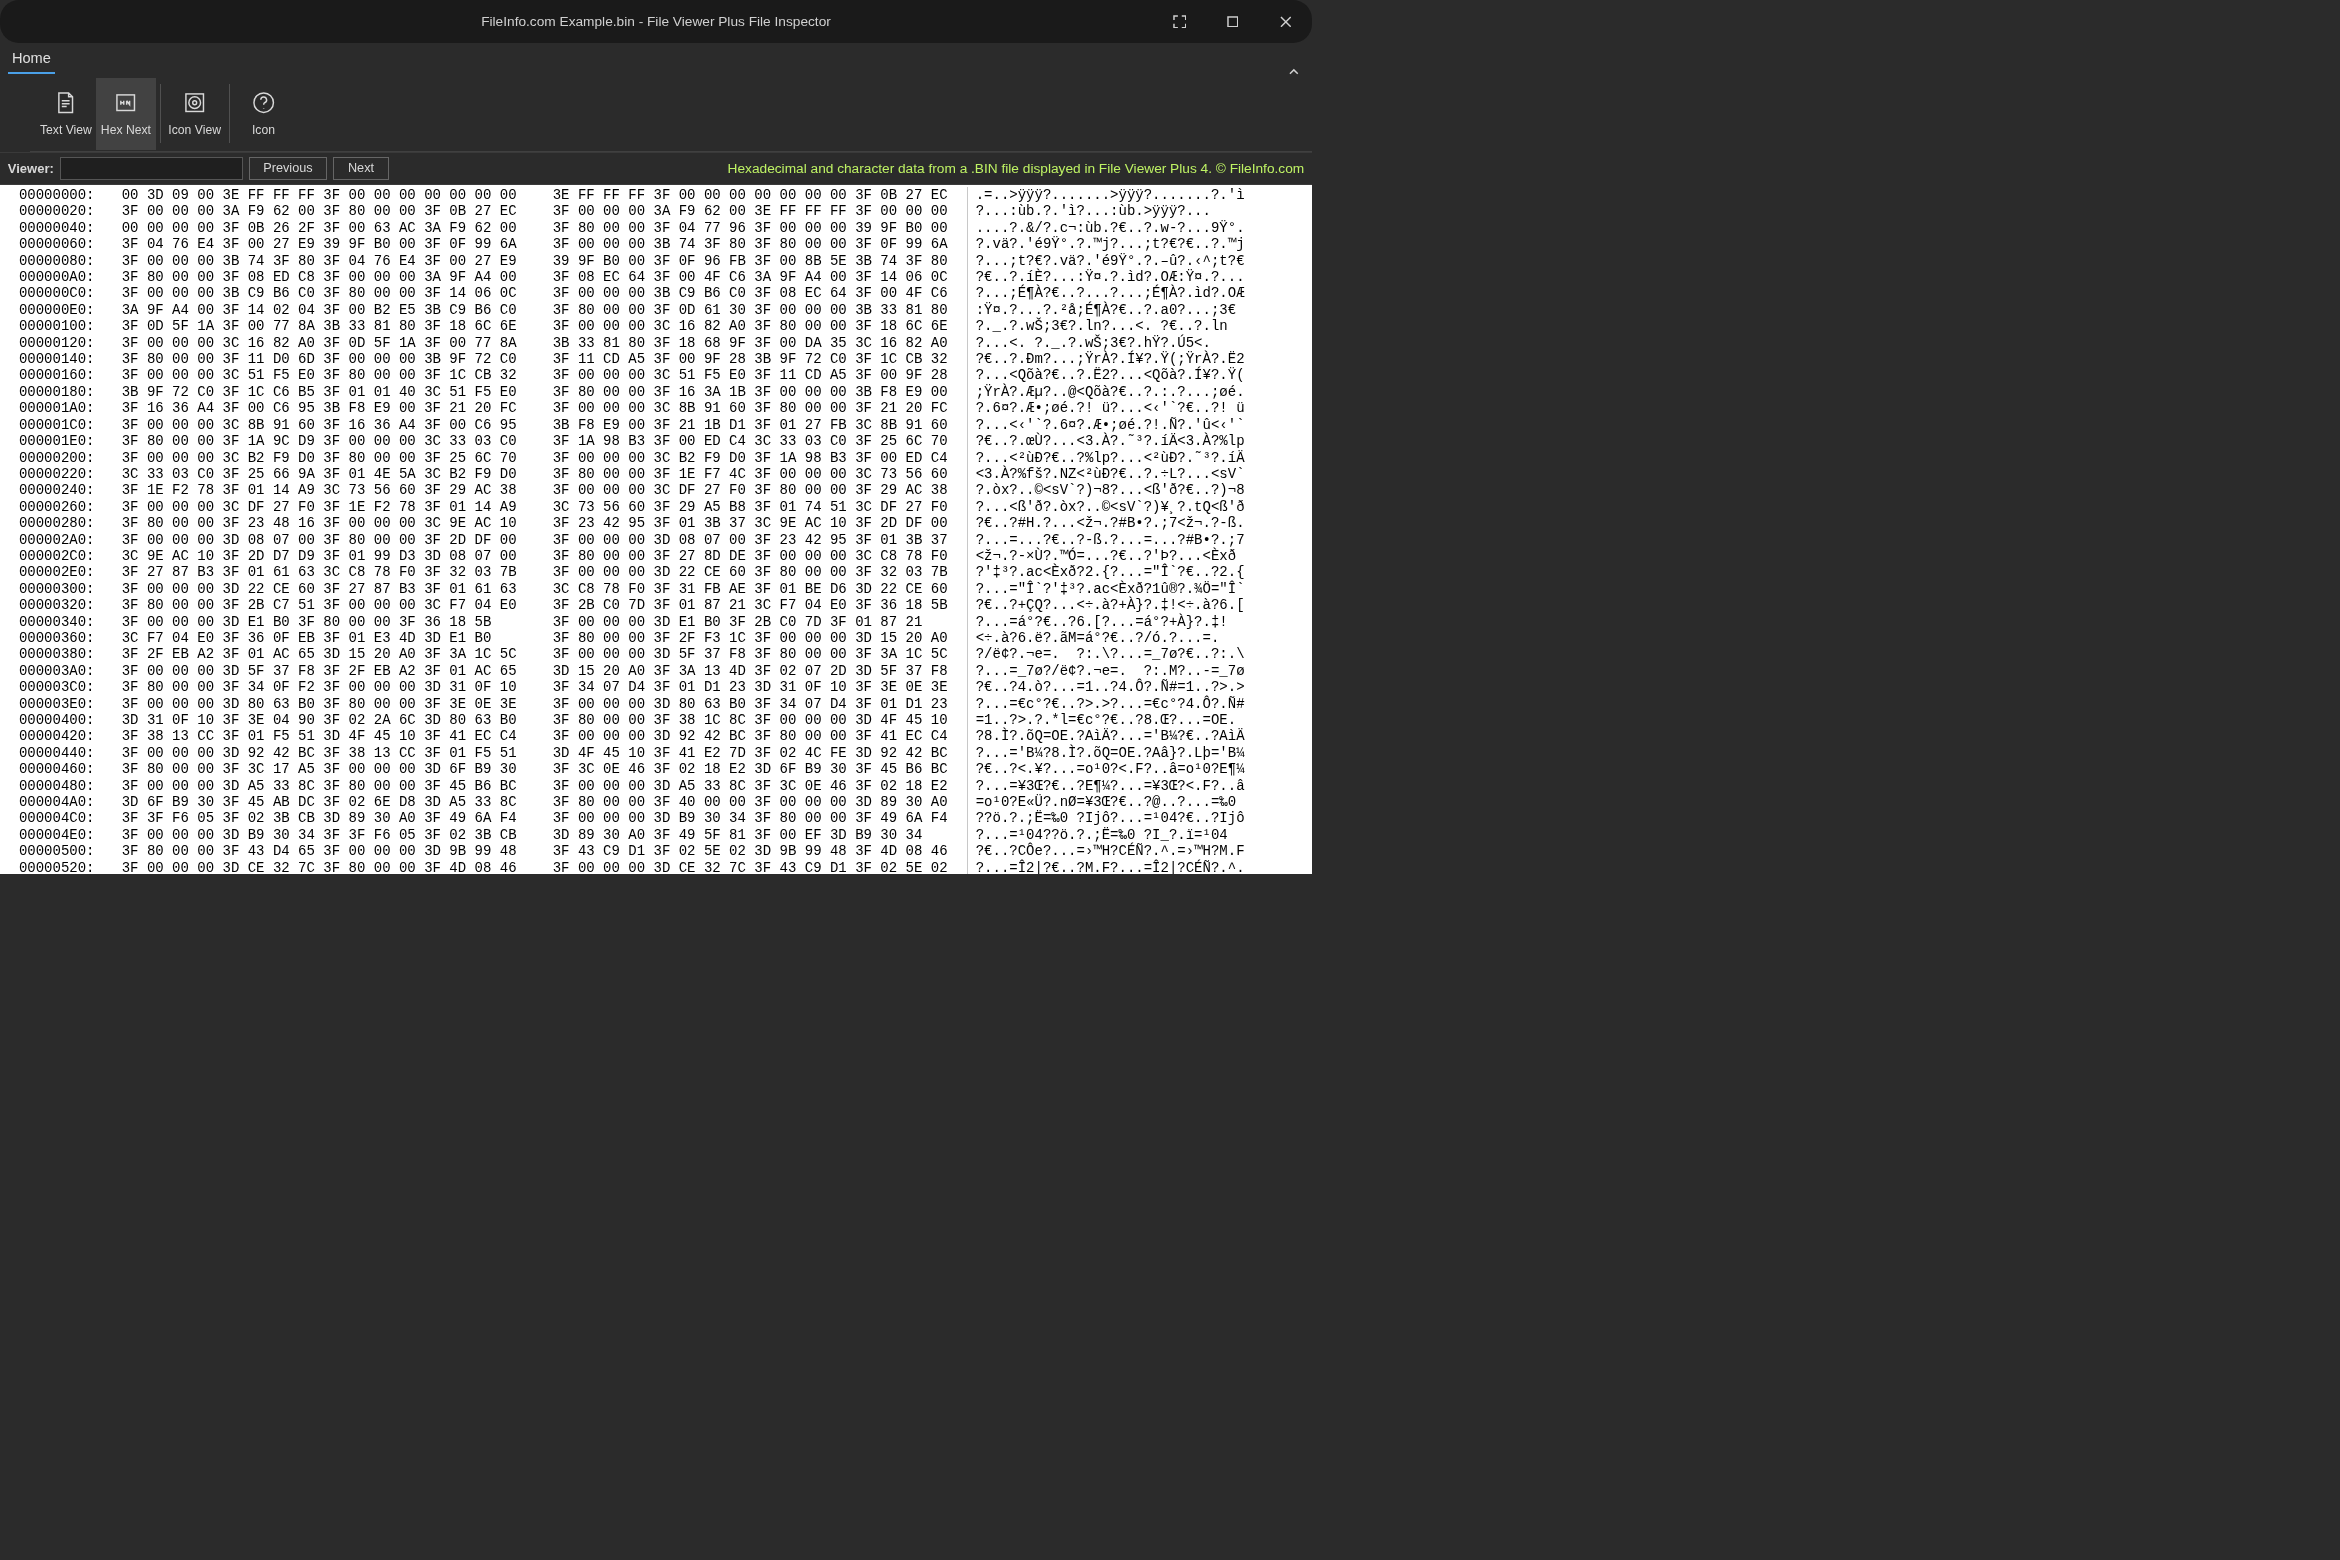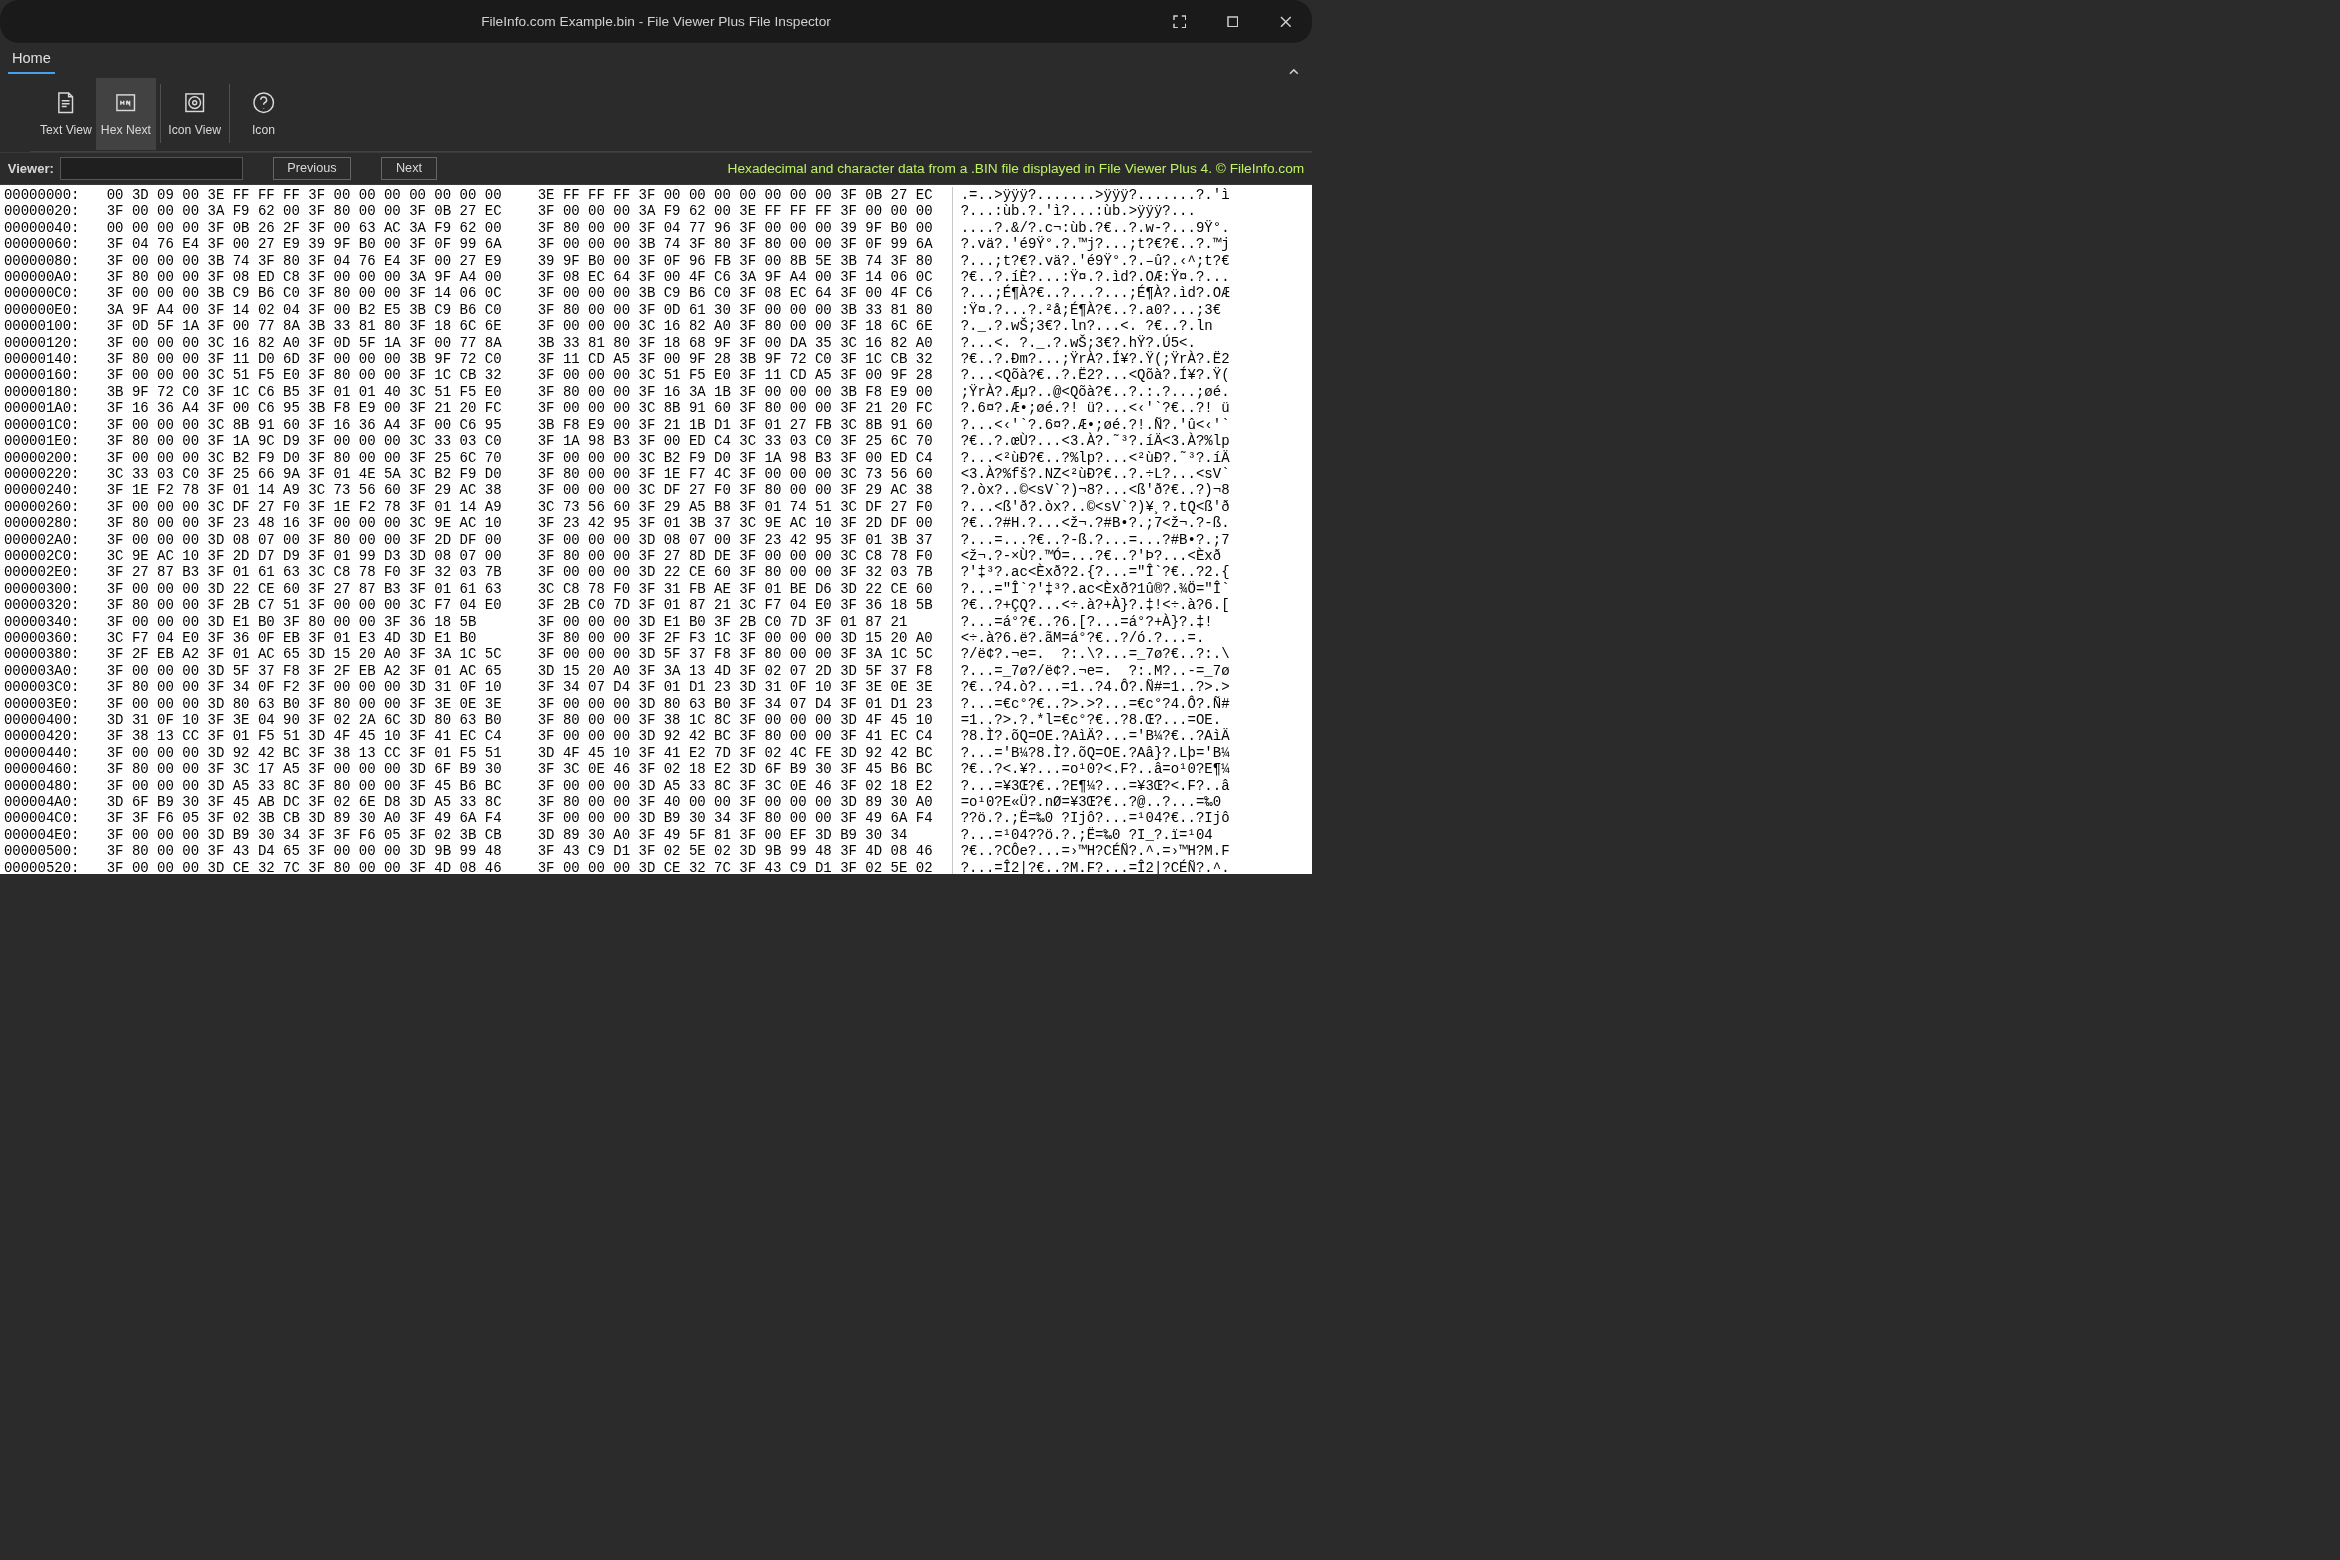--- a/index.html
+++ b/index.html
@@ -113,33 +113,33 @@
   padding: 0 5.9px;
 }
 .sb-btn {
   height: 23.4px;
   padding: 0 13.7px;
   background: #2b2b2b;
   border: 1px solid #666;
   color: #d8d8d8;
   font-size: 12.7px;
   cursor: pointer;
-  margin-left: 24px;
 }
 .info-text {
   margin-left: auto;
   color: #bef264;
   font-size: 13.7px;
   white-space: nowrap;
 }
 .hex-area {
   height: calc(874px - 43px - 31px - 78px - 33px);
   background: #ffffff;
   overflow-y: scroll;
   position: relative;
+  padding-left: 15px;
 }
 .hex-content {
   font-family: "Consolas", "Courier New", monospace;
   font-size: 14px;
   line-height: 16.4px;
   white-space: pre;
   color: #000;
   padding: 2px 0 2px 3.9px;
 }
 .hex-line { display: flex; }

